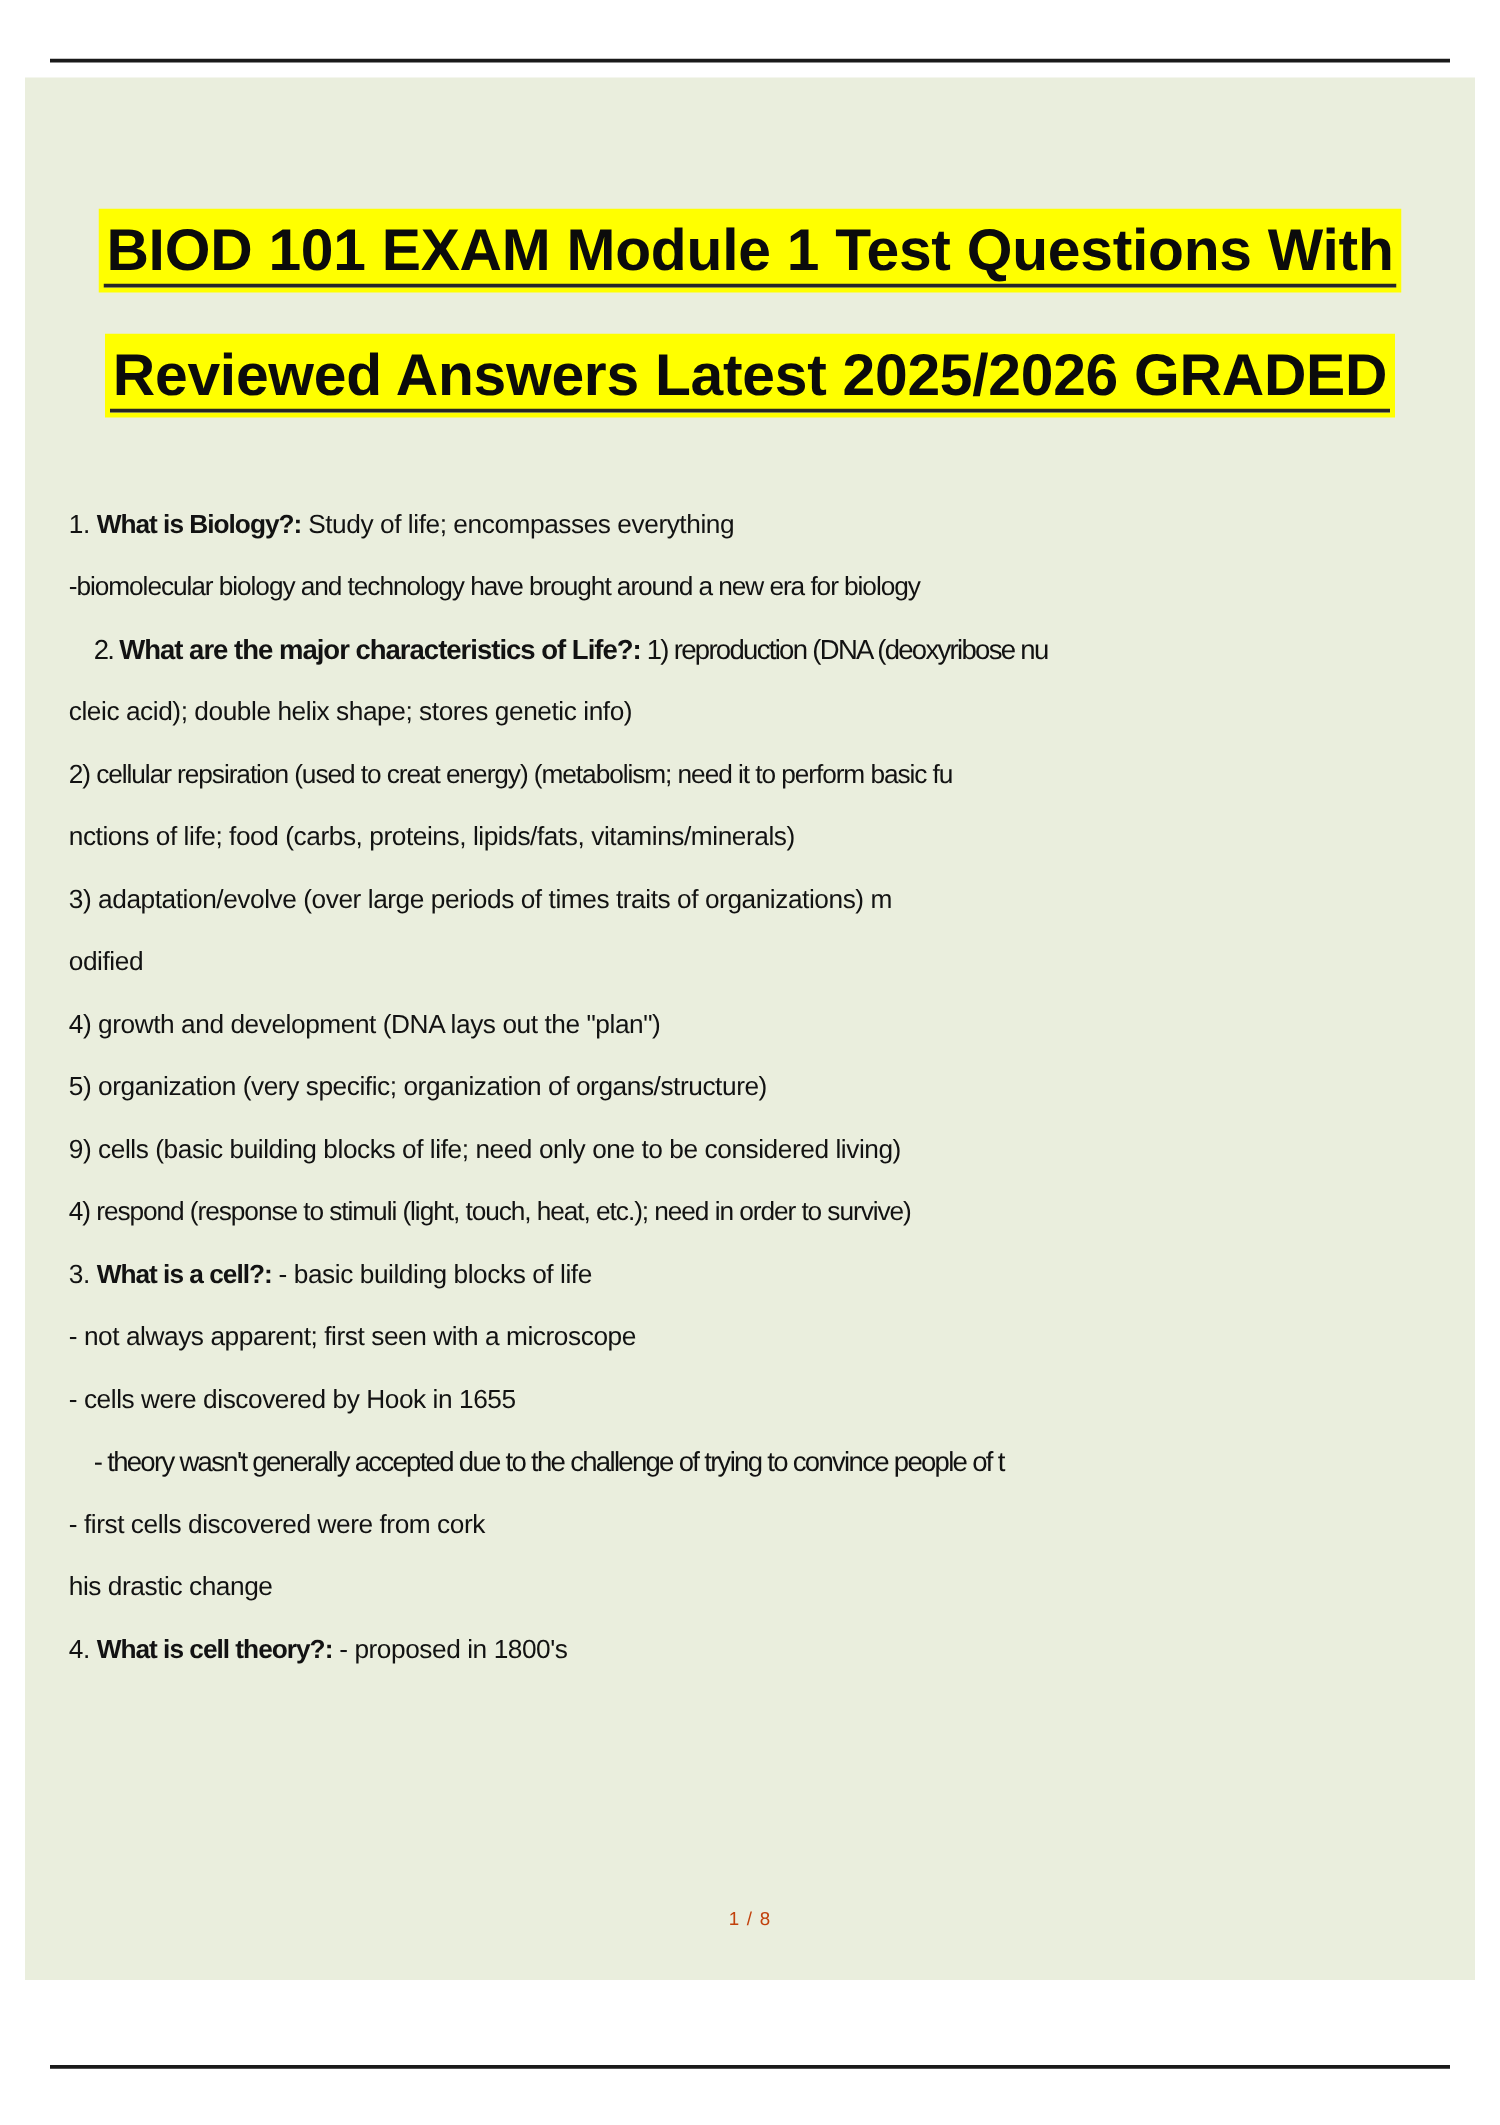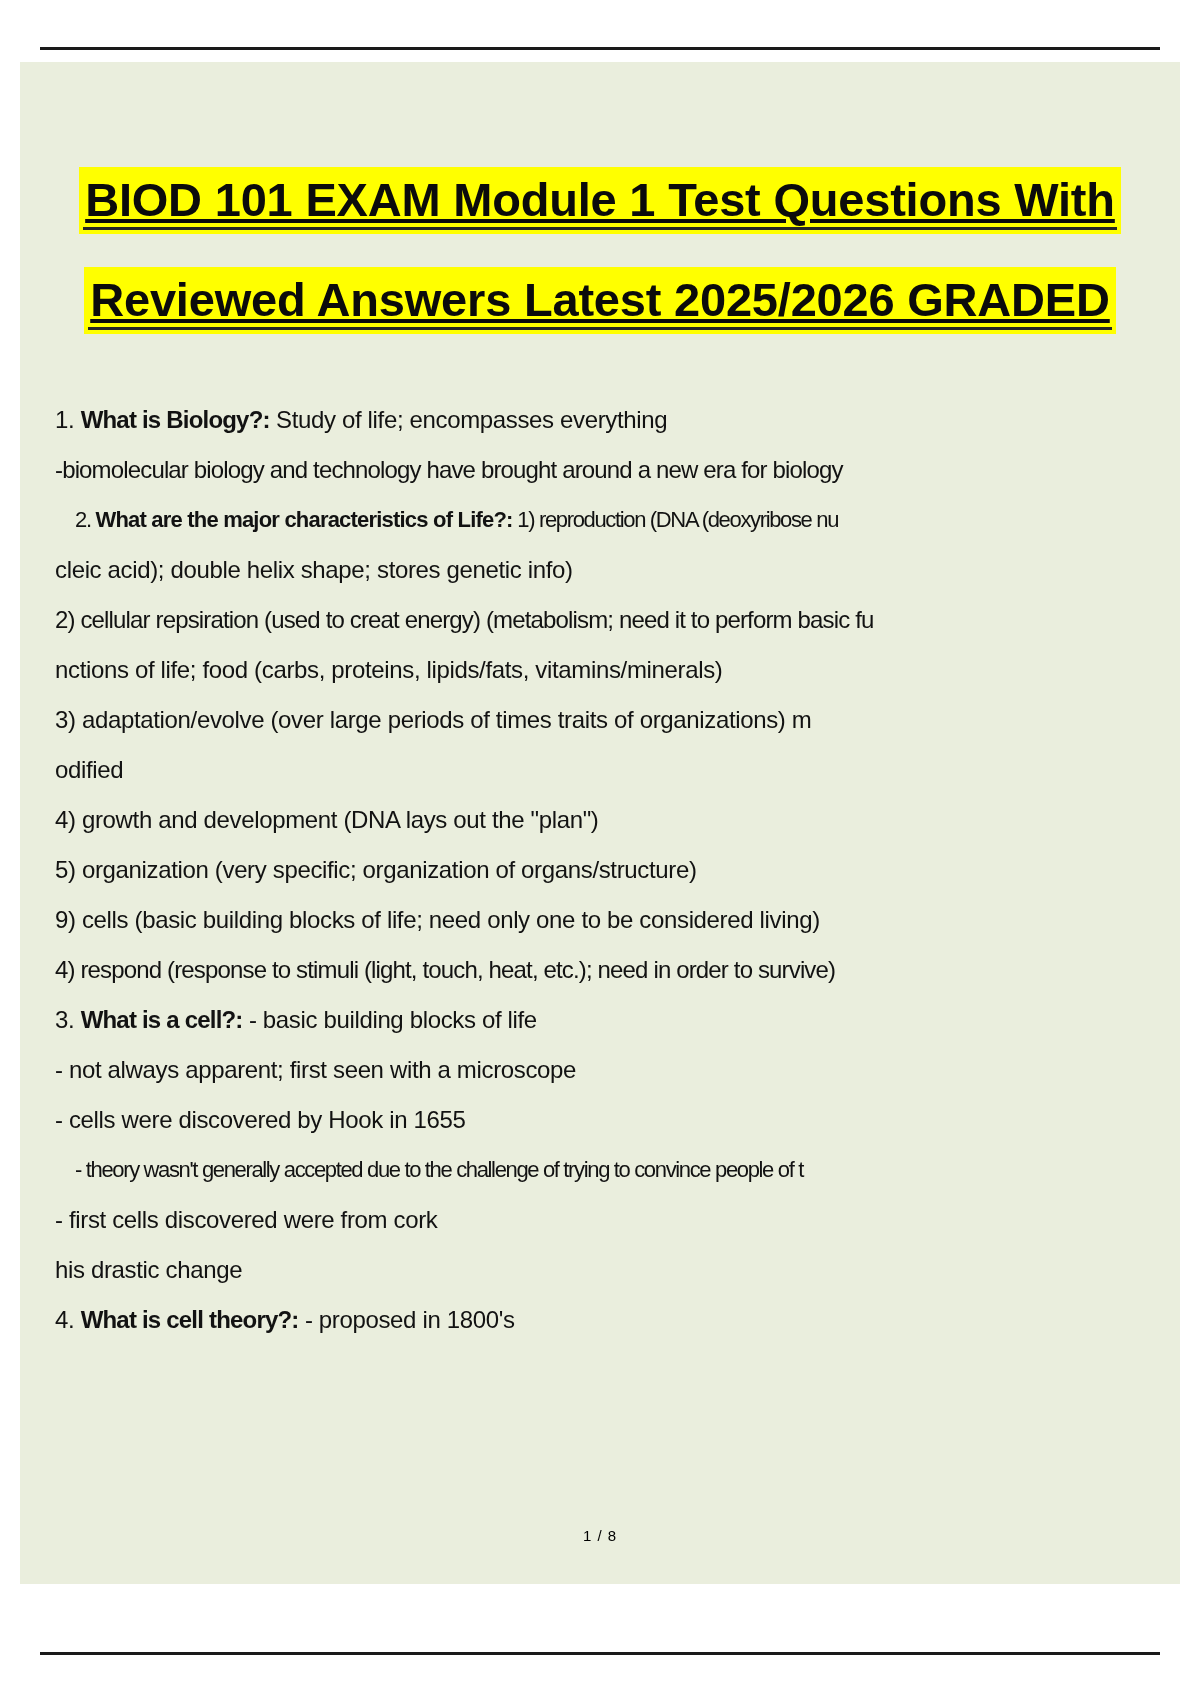--- a/index.html
+++ b/index.html
@@ -69,31 +69,30 @@
     background: #ffff00;
     box-shadow: 0 0 0 4px #ffff00;
     border-bottom: 3px solid #262626;
     padding: 2px 2px 1px 2px;
     -webkit-box-decoration-break: clone;
     box-decoration-break: clone;
   }
   .title-row {
     display: block;
     margin-bottom: 14px;
-    text-decoration: underline;
   }
 
   
   .body-block {
     margin-top: 52px;
     padding-left: 5px;
     padding-right: 4px;
   }
   .line {
-    font-size: 24px;
+    font-size: 21px;
     line-height: 50px;
     color: #121212;
     white-space: nowrap;
     letter-spacing: -0.35px;
     font-family: "Liberation Sans", sans-serif;
   }
   .q {
     font-weight: 700;
     letter-spacing: -0.8px;
   }
@@ -107,21 +106,21 @@
   }
 
   
   .page-footer {
     position: absolute;
     left: 0;
     right: 0;
     bottom: 40px;
     text-align: center;
     font-size: 15px;
-    color: #000000;
+    color: #c2410c;
     letter-spacing: 1px;
     font-family: "Liberation Sans", sans-serif;
   }
 </style>
 </head>
 <body>
 
 <div class="page-frame">
 
   <div class="rule-top"></div>

